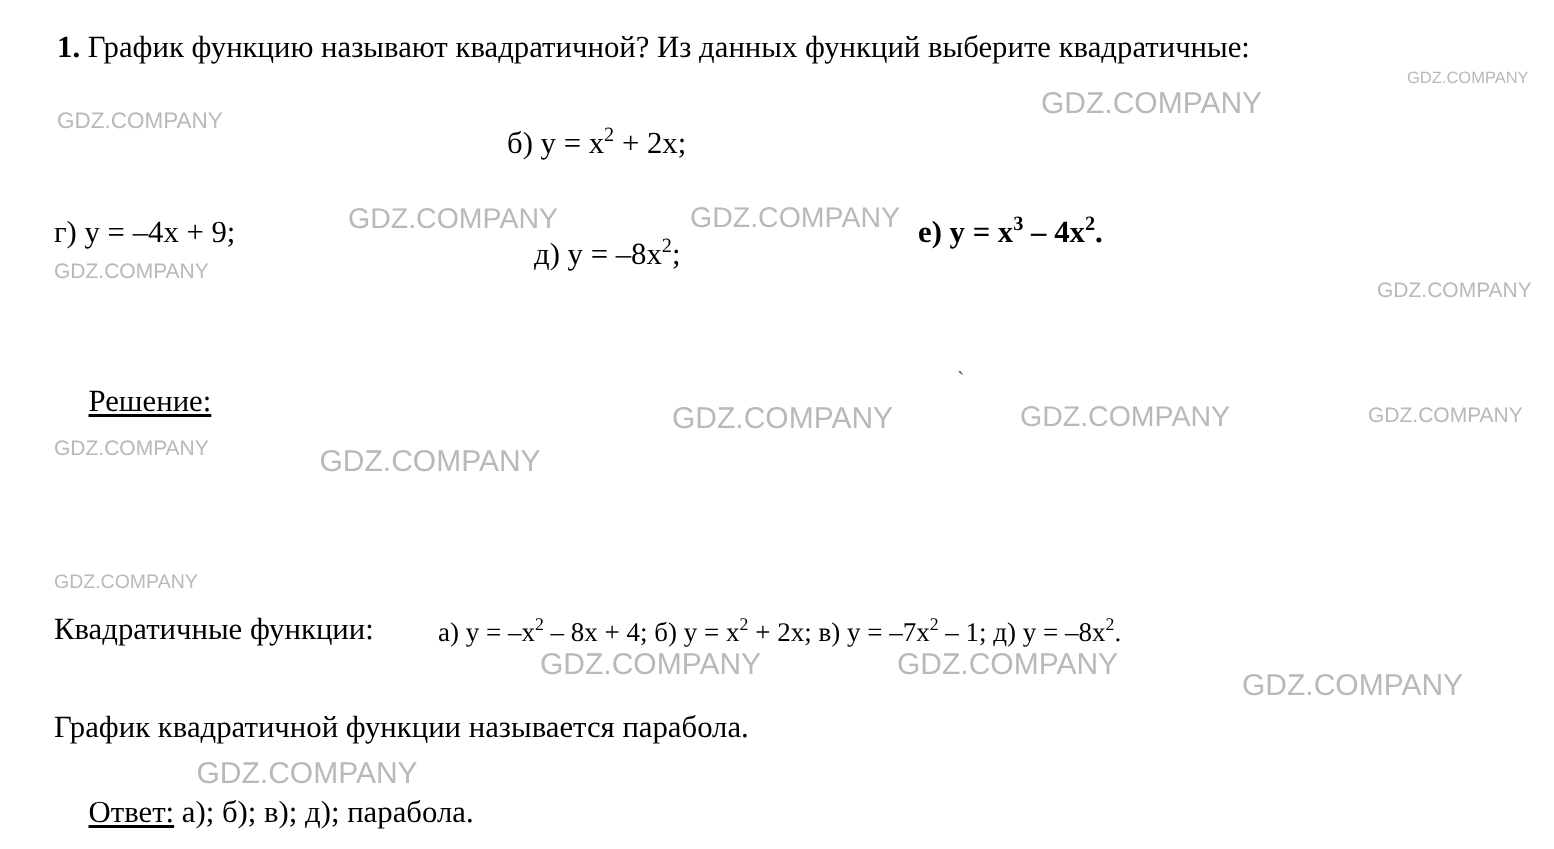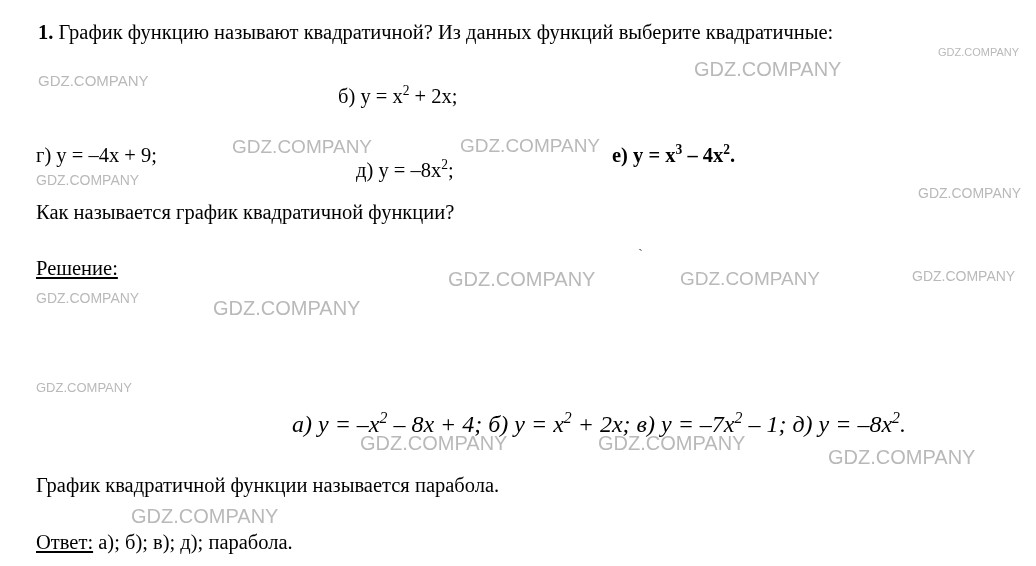--- a/index.html
+++ b/index.html
@@ -24,29 +24,29 @@
     position: absolute;
     white-space: nowrap;
     font-size: 20.5px;
     line-height: 1;
   }
   .bold {
     font-weight: bold;
   }
   .underline {
     text-decoration: underline;
+    margin-left: 23px;
   }
   sup {
     font-size: 0.66em;
     vertical-align: super;
     line-height: 0;
   }
   .small {
-    font-size: 24px;
-    font-style: italic;
+    font-size: 18px;
   }
   
   .wm {
     position: absolute;
     color: #b9b9b9;
     font-family: "Liberation Sans", sans-serif;
     white-space: nowrap;
     pointer-events: none;
     user-select: none;
   }
@@ -66,27 +66,27 @@
     <span class="bold">1.</span>
     <span>График функцию называют квадратичной? Из данных функций выберите квадратичные:</span>
   </div>
 
   <div class="line" style="left:338px; top:86px;">б)  y = x<sup>2</sup> + 2x;</div>
 
   <div class="line" style="left:36px; top:145px;">г)  y = –4x + 9;</div>
   <div class="line" style="left:356px; top:144px;margin-top:16px;">д)  y = –8x<sup>2</sup>;</div>
   <div class="line" style="left:612px; top:145px;font-weight:bold;">е)  y = x<sup>3</sup> – 4x<sup>2</sup>.</div>
 
-  <div class="line" style="left:36px; top:202px;">Как называется график квадратичной функции?</div>
 
   <div class="tick" style="left:638px; top:246px;">`</div>
 
   <div class="line underline" style="left:36px; top:258px;">Решение:</div>
 
 
+  <div class="line" style="left:36px; top:410px;">Квадратичные функции:</div>
   <div class="line small" style="left:292px; top:412px;">а)  y = –x<sup>2</sup> – 8x + 4;      б)  y = x<sup>2</sup> + 2x;   в)  y = –7x<sup>2</sup> – 1;   д)  y = –8x<sup>2</sup>.</div>
 
   <div class="line" style="left:36px; top:475px;">График квадратичной функции называется парабола.</div>
 
   <div class="line" style="left:36px; top:532px;">
     <span class="underline">Ответ:</span>
     <span>а);  б);  в);  д);  парабола.</span>
   </div>
 
   <div id="watermark-layer">

